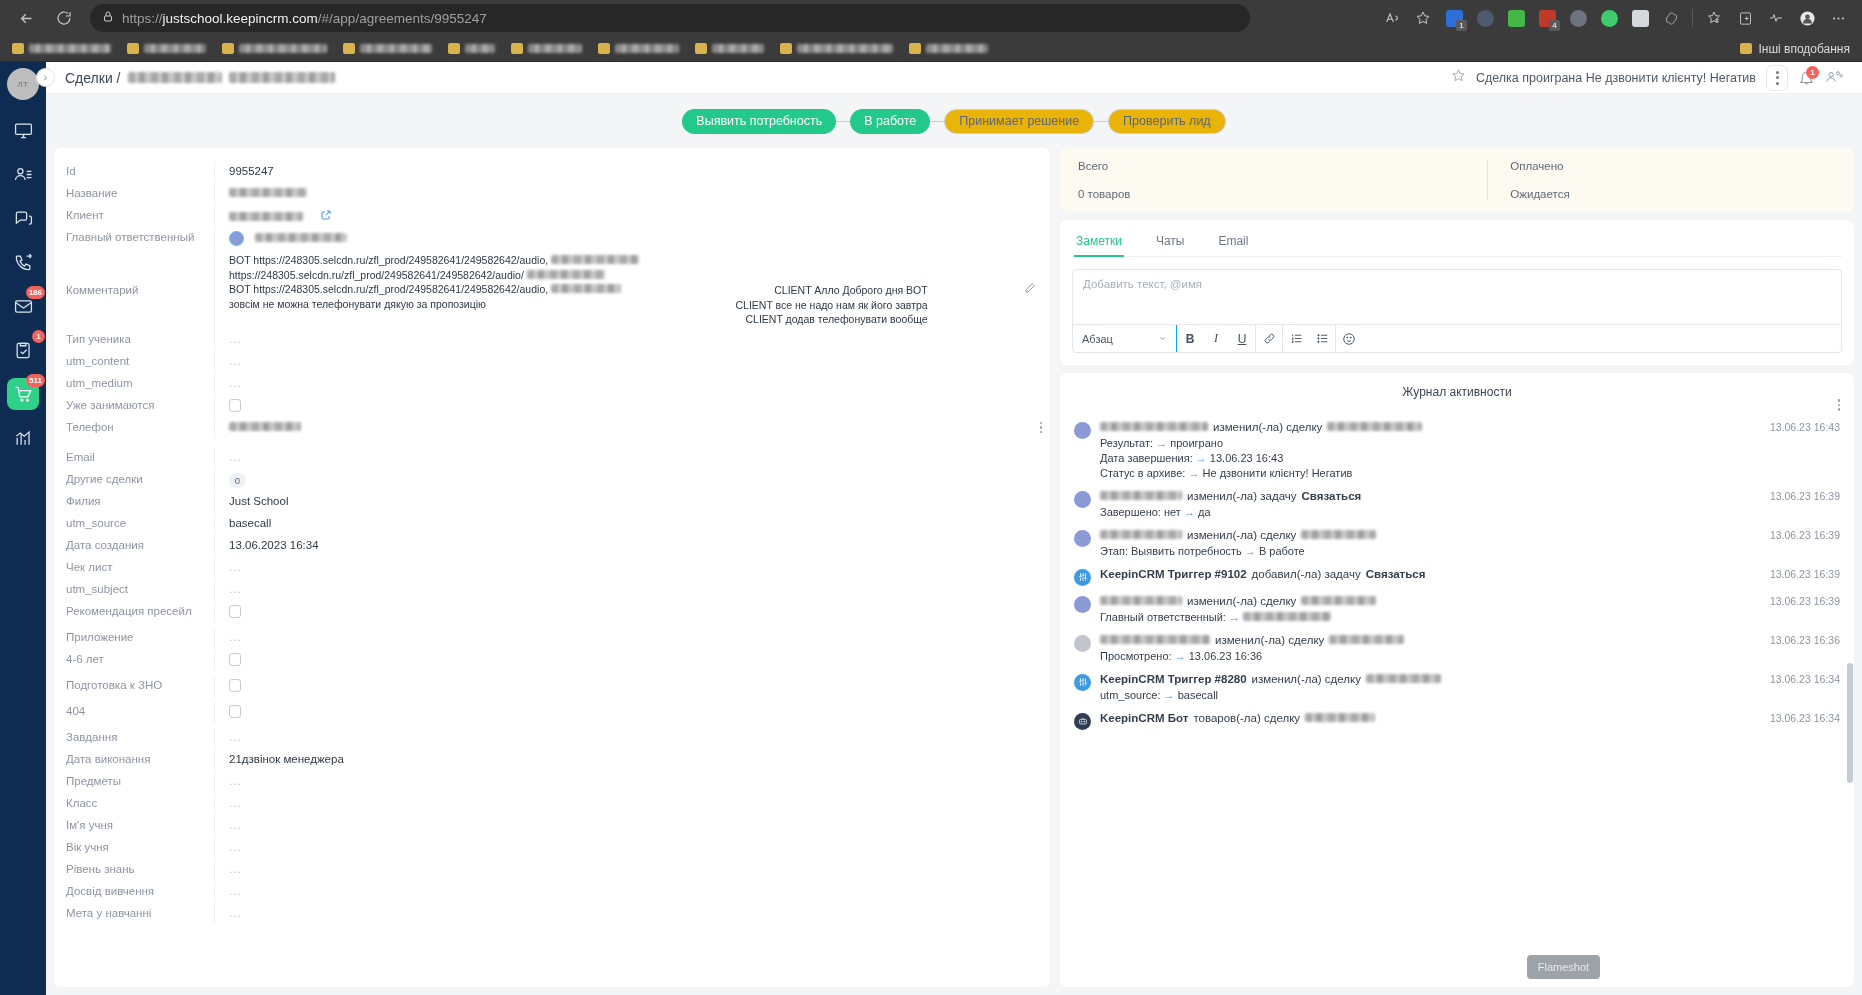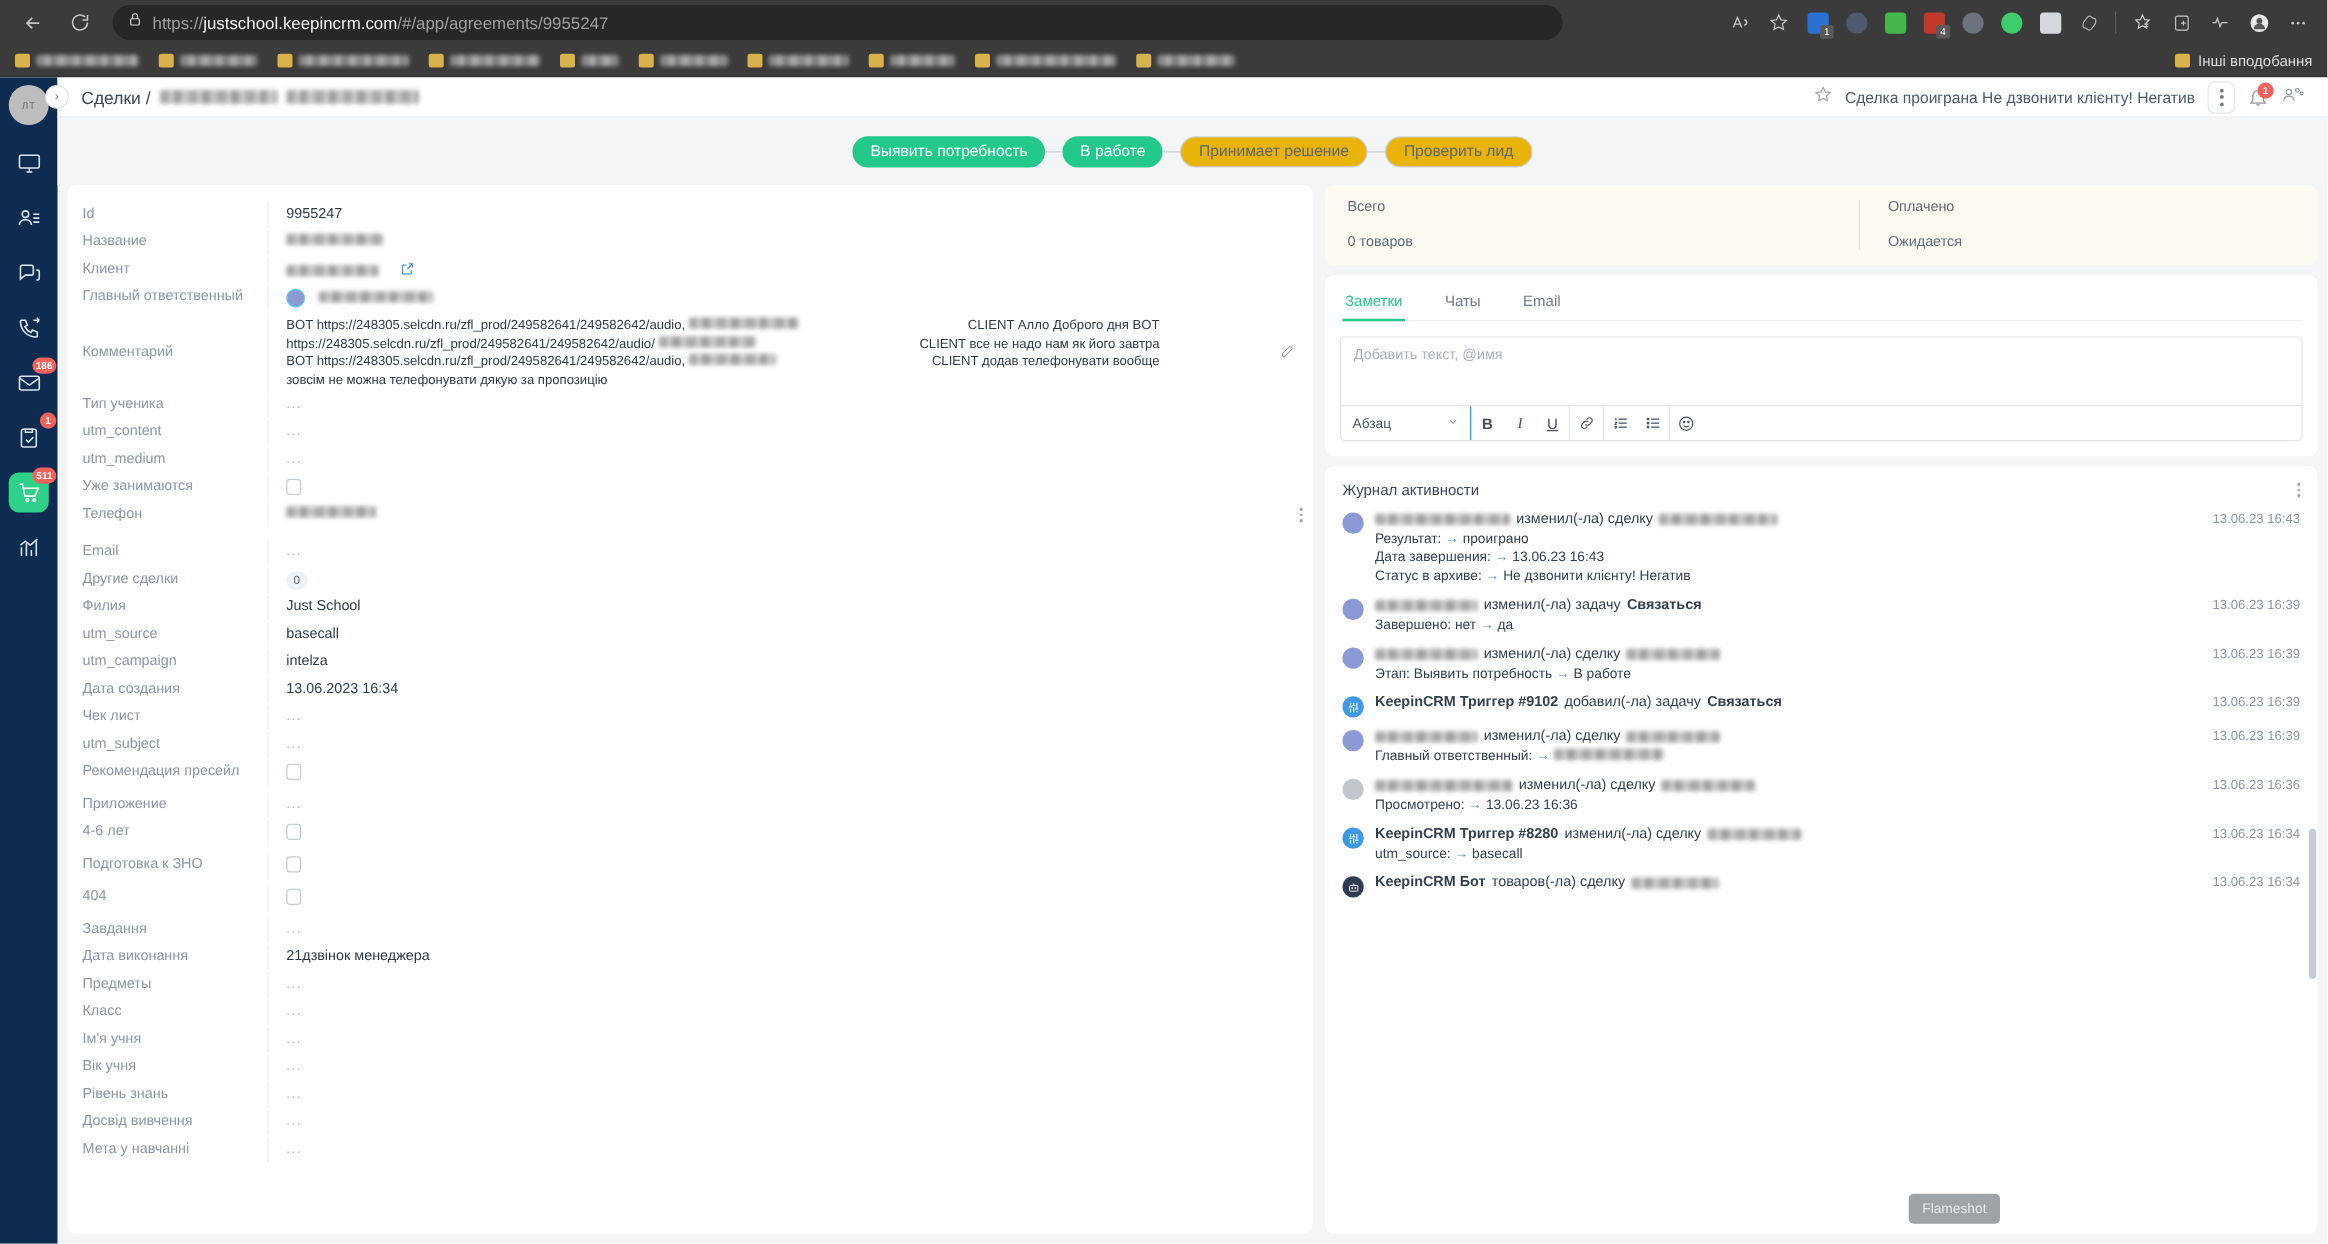--- a/index.html
+++ b/index.html
@@ -131,21 +131,21 @@
   }
   .pill0 {
     display: inline-flex; align-items: center; justify-content: center; min-width: 17px; height: 15px;
     border-radius: 8px; background: #eef1f5; color: #5d6876; font-size: 9.5px; padding: 0 5px;
   }
   .ava-sm { width: 15px; height: 15px; border-radius: 50%; background: #8b9ad6; border: 1.5px solid #5fc3e4;
     display:inline-block; vertical-align: middle; }
   .link-ico { color: #4a90e2; margin-left: 14px; font-size: 11px; }
   .comment-row .fval { display: flex; justify-content: space-between; gap: 12px; align-items: flex-start; }
   .cmt-left { font-size: 10.5px; line-height: 14.5px; color: #2f3a47; }
-  .cmt-right { font-size: 10.5px; line-height: 14.5px; color: #2f3a47; text-align: right; white-space: nowrap; }
+  .cmt-right { font-size: 10.5px; line-height: 14.5px; color: #2f3a47; text-align: right; white-space: nowrap; margin-top: 30px; }
   .pencil { color: #7a838f; font-size: 12px; align-self: center; }
   .row-kebab { position: absolute; right: 8px; top: 4px; display: flex; flex-direction: column; gap: 2px; }
   .row-kebab i { width: 2.5px; height: 2.5px; border-radius: 50%; background: #9aa2ad; }
 
   
   .right-col { flex: 1; display: flex; flex-direction: column; gap: 8px; min-width: 0; min-height: 0; }
   .totals {
     background: #fdfaf2; border-radius: 7px; padding: 12px 18px; display: flex; min-height: 64px;
   }
   .tot-col { flex: 1; display: flex; flex-direction: column; gap: 16px; }
@@ -172,21 +172,21 @@
     width: 26px; height: 27px; display: flex; align-items: center; justify-content: center;
     font-size: 12px; color: #44505e;
   }
   .add-row { display: flex; align-items: center; gap: 12px; margin-top: 10px; }
   .btn-add {
     border: 1px solid #d5dbe2; background: #fff; border-radius: 4px; height: 22px; padding: 0 10px;
     font-size: 11.5px; color: #36414f;
   }
 
   .log-card { background: #fff; border-radius: 7px; padding: 12px 14px 10px 14px; flex: 1; min-height: 0; position: relative; overflow: hidden; }
-  .log-head { display: flex; align-items: center; font-size: 12px; color: #3c4756; margin-bottom: 10px; }
+  .log-head { display: flex; align-items: center; font-size: 12px; color: #3c4756; margin-bottom: 10px; flex-direction: column; }
   .log-head .row-kebab { position: static; margin-left: auto; }
   .log-item { display: flex; gap: 9px; margin-bottom: 9px; }
   .log-ava { width: 17px; height: 17px; border-radius: 50%; background: #8b9ad6; flex: none; margin-top: 1px; }
   .log-ava.grey { background: #c2c6cc; }
   .log-ava.bot { background: #3f9ae5; display:flex; align-items:center; justify-content:center; color:#fff; font-size:9px;}
   .log-ava.robot { background: #2f3c52; display:flex; align-items:center; justify-content:center; color:#fff; font-size:9px;}
   .log-body { flex: 1; min-width: 0; }
   .log-title { font-size: 11.5px; color: #333f4d; display: flex; align-items: center; gap: 5px; flex-wrap: wrap; }
   .log-title b { font-weight: 700; }
   .log-detail { font-size: 11px; color: #333f4d; margin-top: 3px; line-height: 15px; }
@@ -554,24 +554,20 @@
           </div>
           <div class="frow">
             <div class="fname">Филия</div>
             <div class="fval">Just School</div>
           </div>
           <div class="frow">
             <div class="fname">utm_source</div>
             <div class="fval">basecall</div>
           </div>
           <div class="frow">
-            <div class="fname">utm_campaign</div>
-            <div class="fval">intelza</div>
-          </div>
-          <div class="frow">
             <div class="fname">Дата создания</div>
             <div class="fval">13.06.2023 16:34</div>
           </div>
           <div class="frow">
             <div class="fname">Чек лист</div>
             <div class="fval dots">...</div>
           </div>
           <div class="frow">
             <div class="fname">utm_subject</div>
             <div class="fval dots">...</div>

